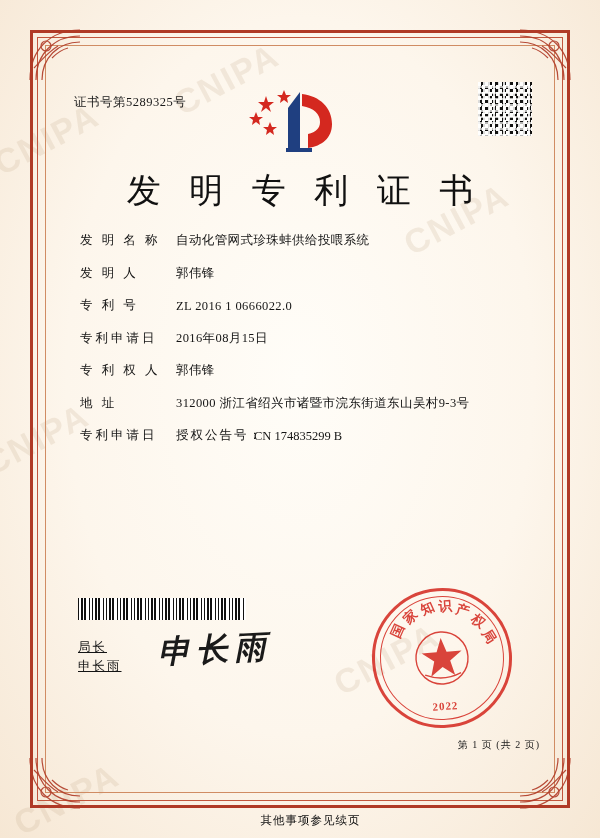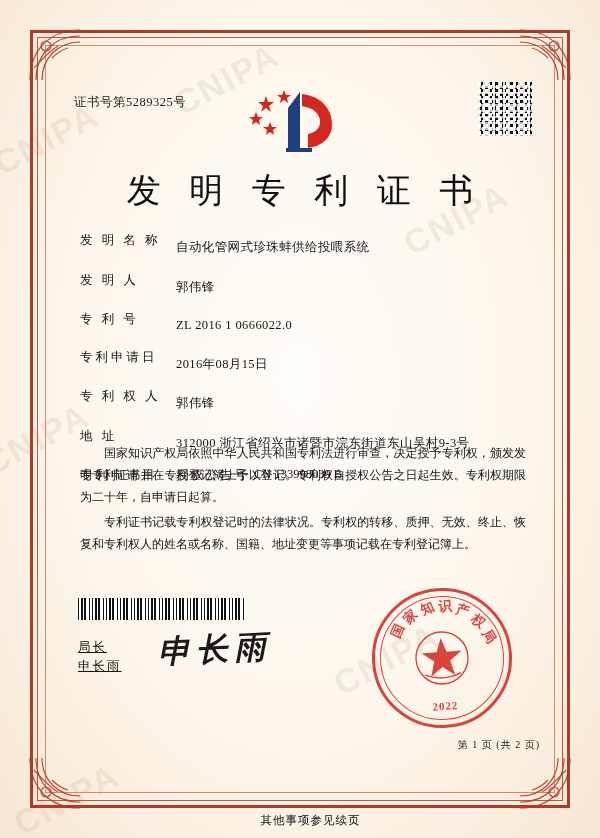--- a/index.html
+++ b/index.html
@@ -148,37 +148,36 @@
   .fields {
     position: absolute;
     left: 20px;
     right: 10px;
     top: 172px;
     font-size: 12.5px;
     color: #141414;
   }
   .field-row {
     display: flex;
-    align-items: flex-start;
+    align-items: flex-end;
     margin-bottom: 15.5px;
   }
   .field-label {
     width: 86px;
     flex: 0 0 86px;
     letter-spacing: 3px;
     white-space: nowrap;
   }
   .field-sep {
     width: 10px;
     flex: 0 0 10px;
   }
   .field-value {
     flex: 1 1 auto;
     letter-spacing: .4px;
-    margin-top: 7px;
   }
   .field-row.dual .field-value {
     flex: 0 0 auto;
     width: 215px;
   }
   .field-row .second-label {
     width: 78px;
     flex: 0 0 78px;
     letter-spacing: 2px;
     white-space: nowrap;
@@ -418,28 +417,24 @@
       </div>
       <div class="field-row">
         <div class="field-label">地        址</div>
         <div class="field-sep"></div>
         <div class="field-value">312000 浙江省绍兴市诸暨市浣东街道东山吴村9-3号</div>
       </div>
       <div class="field-row dual">
         <div class="field-label">专利申请日</div>
         <div class="field-sep"></div>
         <div class="second-label">授权公告号：</div>
-        <div class="second-value">CN 133998039 B</div>
+        <div class="second-value">CN 174835299 B</div>
       </div>
     </div>
 
-    <div class="paragraphs">
-      <p>国家知识产权局依照中华人民共和国专利法进行审查，决定授予专利权，颁发发明专利证书并在专利登记簿上予以登记。专利权自授权公告之日起生效。专利权期限为二十年，自申请日起算。</p>
-      <p>专利证书记载专利权登记时的法律状况。专利权的转移、质押、无效、终止、恢复和专利权人的姓名或名称、国籍、地址变更等事项记载在专利登记簿上。</p>
-    </div>
 
     <div class="barcode"></div>
 
     <div class="sign-block">
       <div>局长</div>
       <div>申长雨</div>
     </div>
 
     <div class="signature">申长雨</div>
 

